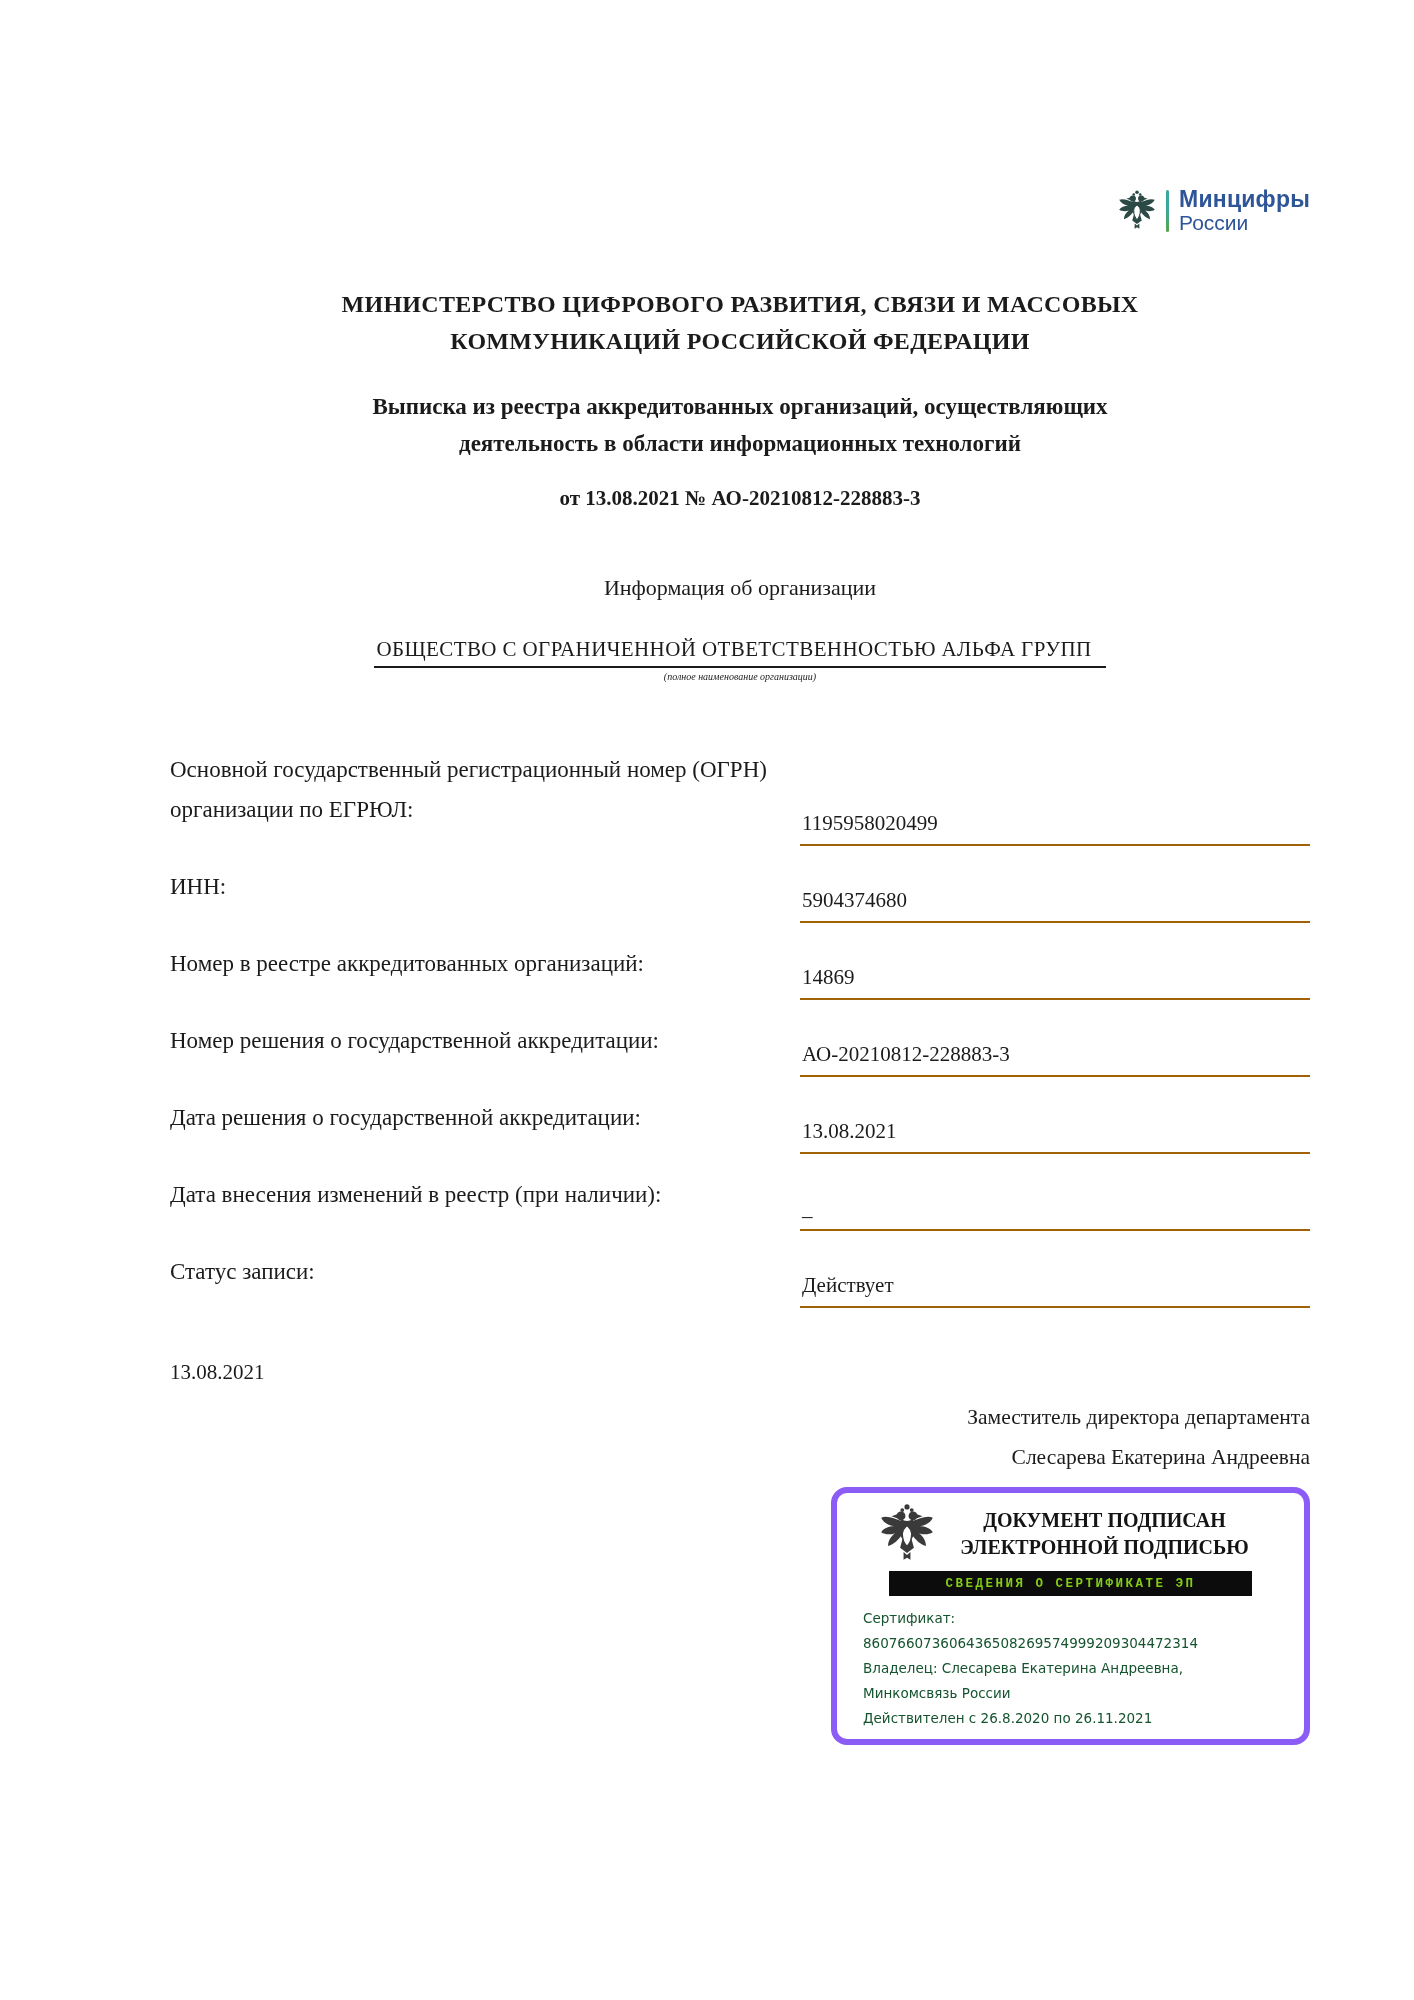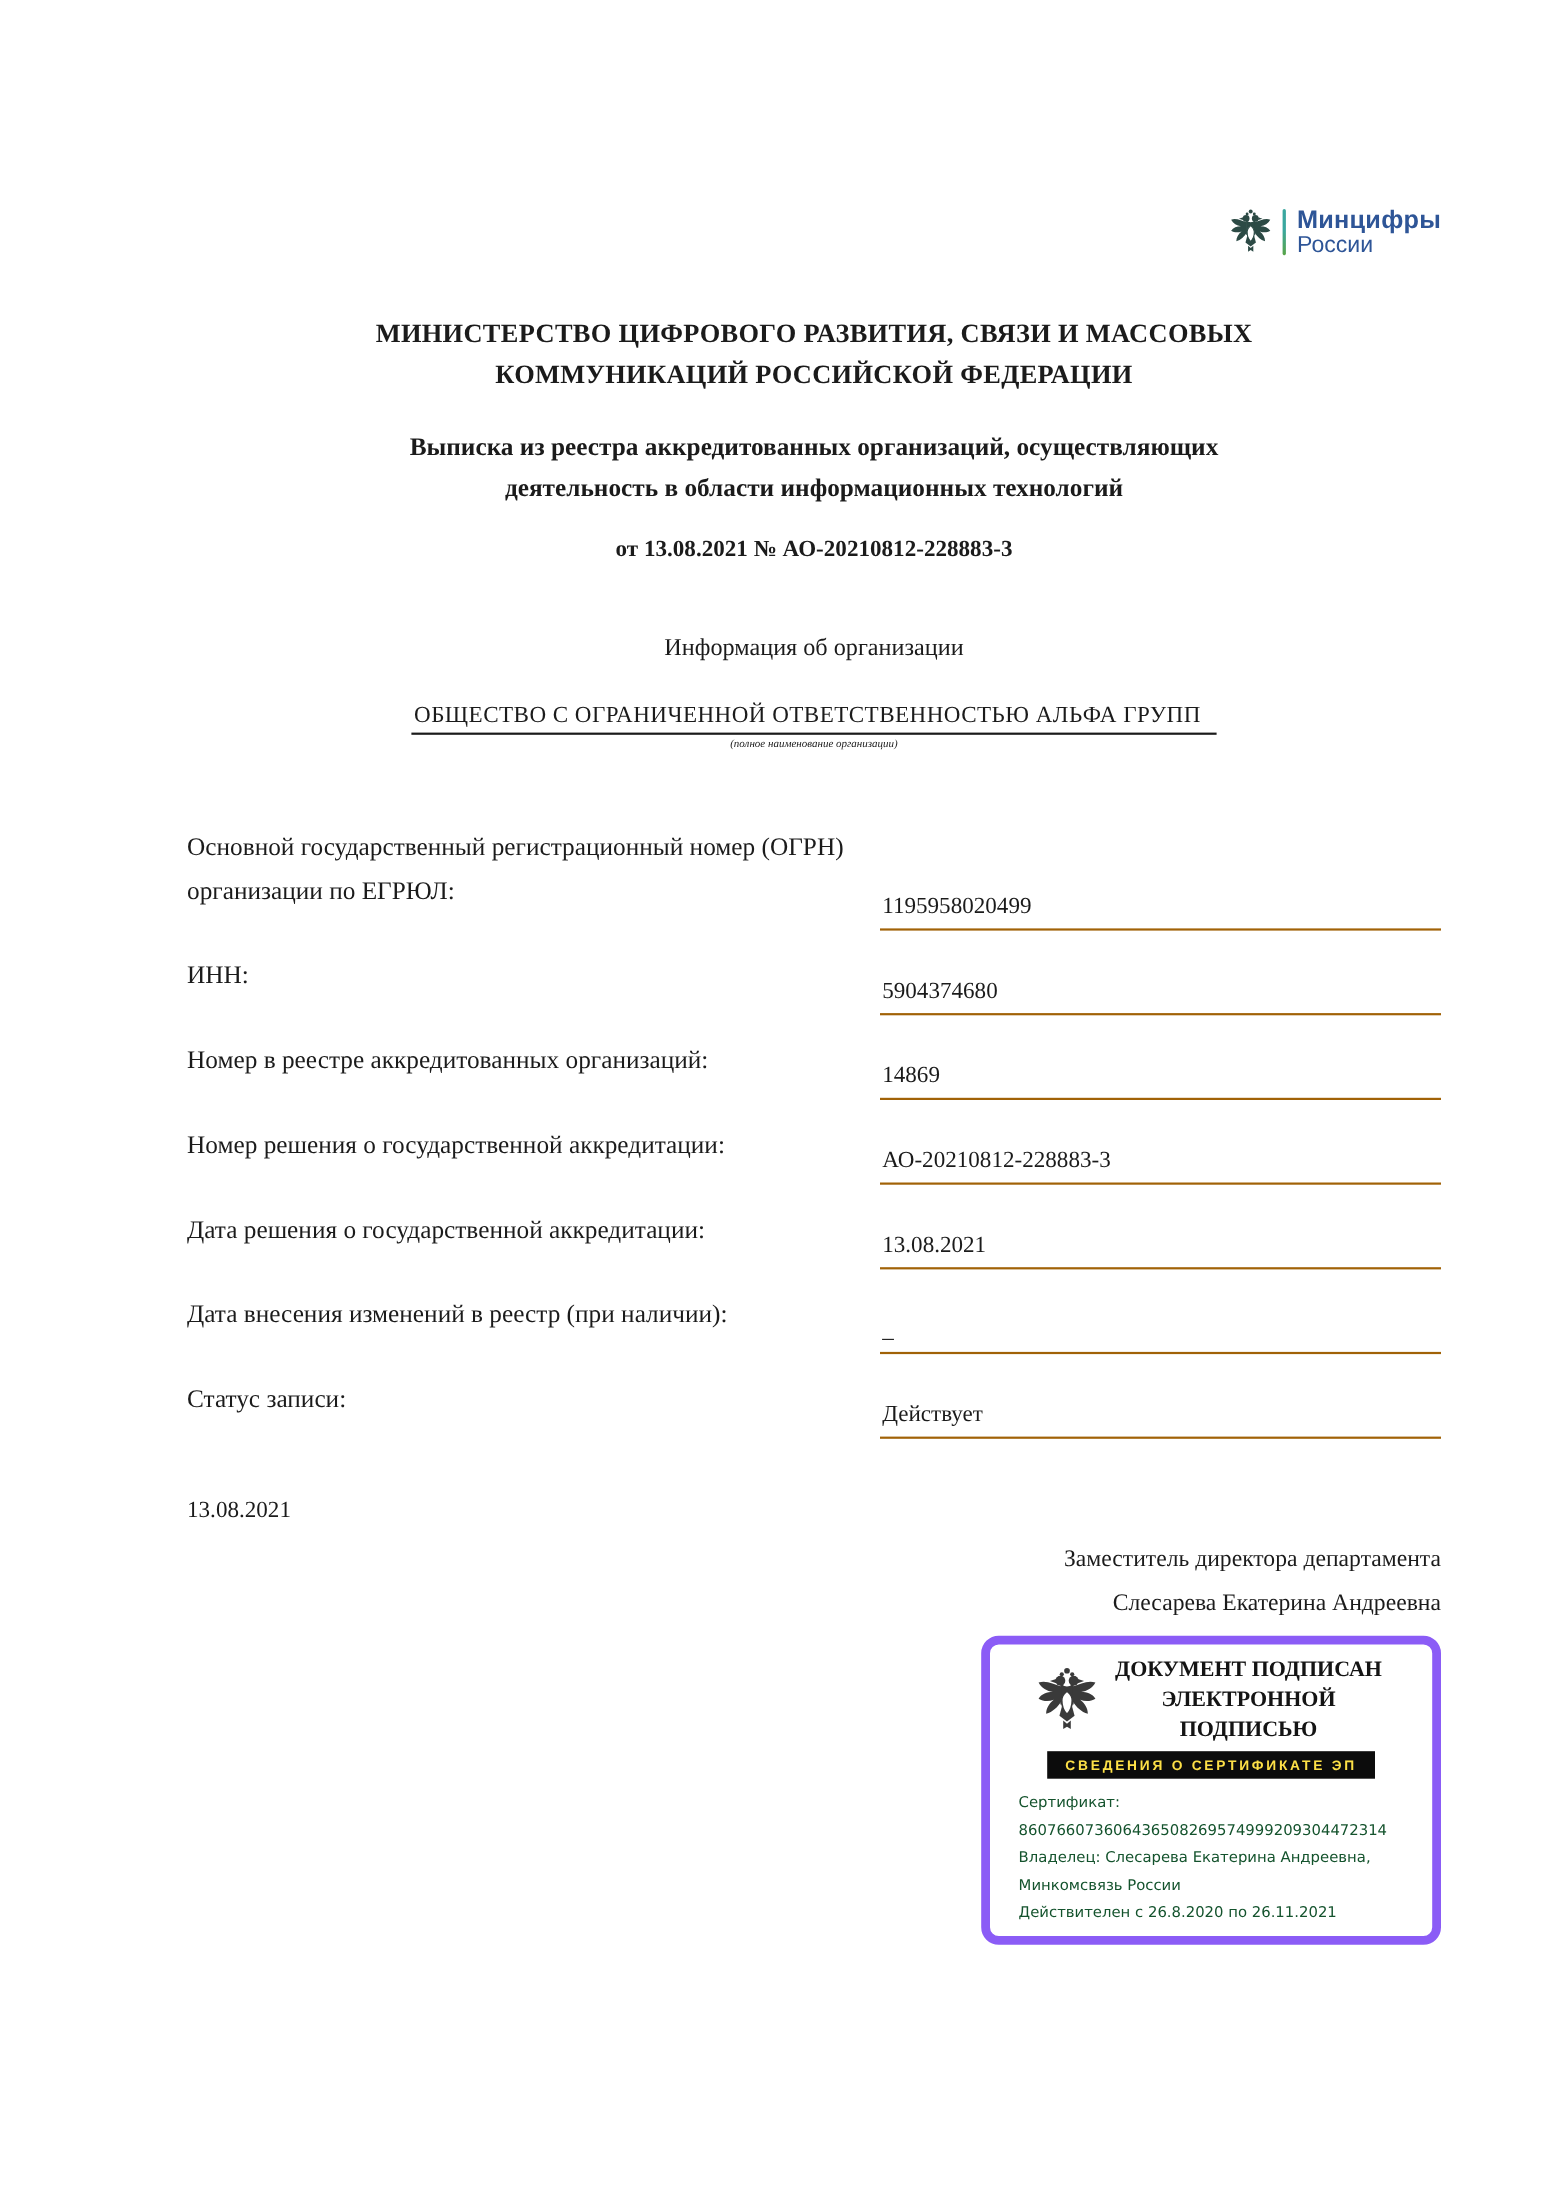--- a/index.html
+++ b/index.html
@@ -43,28 +43,28 @@
   .field-label { width:630px; font-size:23px; line-height:40px; padding-bottom:16px; }
   .field-value { flex:1; border-bottom:2px solid #a16207; font-size:21px;
                  padding:0 0 8px 2px; box-sizing:border-box; min-height:34px; }
 
   
   .footer-date { margin-top:52px; font-size:21px; }
   .signer { margin-top:12px; text-align:right; font-size:21.5px; line-height:40px; }
   .signer-line { display:block; }
 
   
-  .stamp { margin-top:10px; margin-left:auto; width:418px; box-sizing:border-box;
-           border:8px solid #8b5cf6; border-radius:16px; padding:10px 0 8px; background:#fff; }
+  .stamp { margin-top:10px; margin-left:auto; width:479px; box-sizing:border-box;
+           border:6px solid #8b5cf6; border-radius:16px; padding:10px 0 8px; background:#fff; }
   .stamp-top { display:flex; align-items:center; padding:0 30px 0 42px; }
   .stamp-eagle-svg { width:56px; height:62px; color:#3a3a3a; flex:none; }
   .stamp-title { flex:1; text-align:center; font-weight:700; font-size:20px; line-height:27px; color:#141414; }
   .stamp-title-line { display:block; }
-  .stamp-bar { margin:6px 52px 0; background:#0c0c0c; color:#fde047; text-align:center;
-               font-family:Liberation Sans, sans-serif;
+  .stamp-bar { margin:6px 52px 0; background:#0c0c0c; color:#84cc16; text-align:center;
+               font-family:Liberation Mono, monospace;
                font-size:12.5px; font-weight:700; letter-spacing:2.5px; padding:6px 0 5px; }
   .stamp-details { margin:10px 26px 0; font-family:"DejaVu Sans", "Liberation Sans", sans-serif;
                    font-size:13.5px; color:#14532d; line-height:25px; }
   .hidden-defs { position:absolute; width:0; height:0; overflow:hidden; }
 </style>
 </head>
 <body>
 
 <svg class="hidden-defs" aria-hidden="true">
   <symbol id="eagle" viewBox="0 0 64 72">

